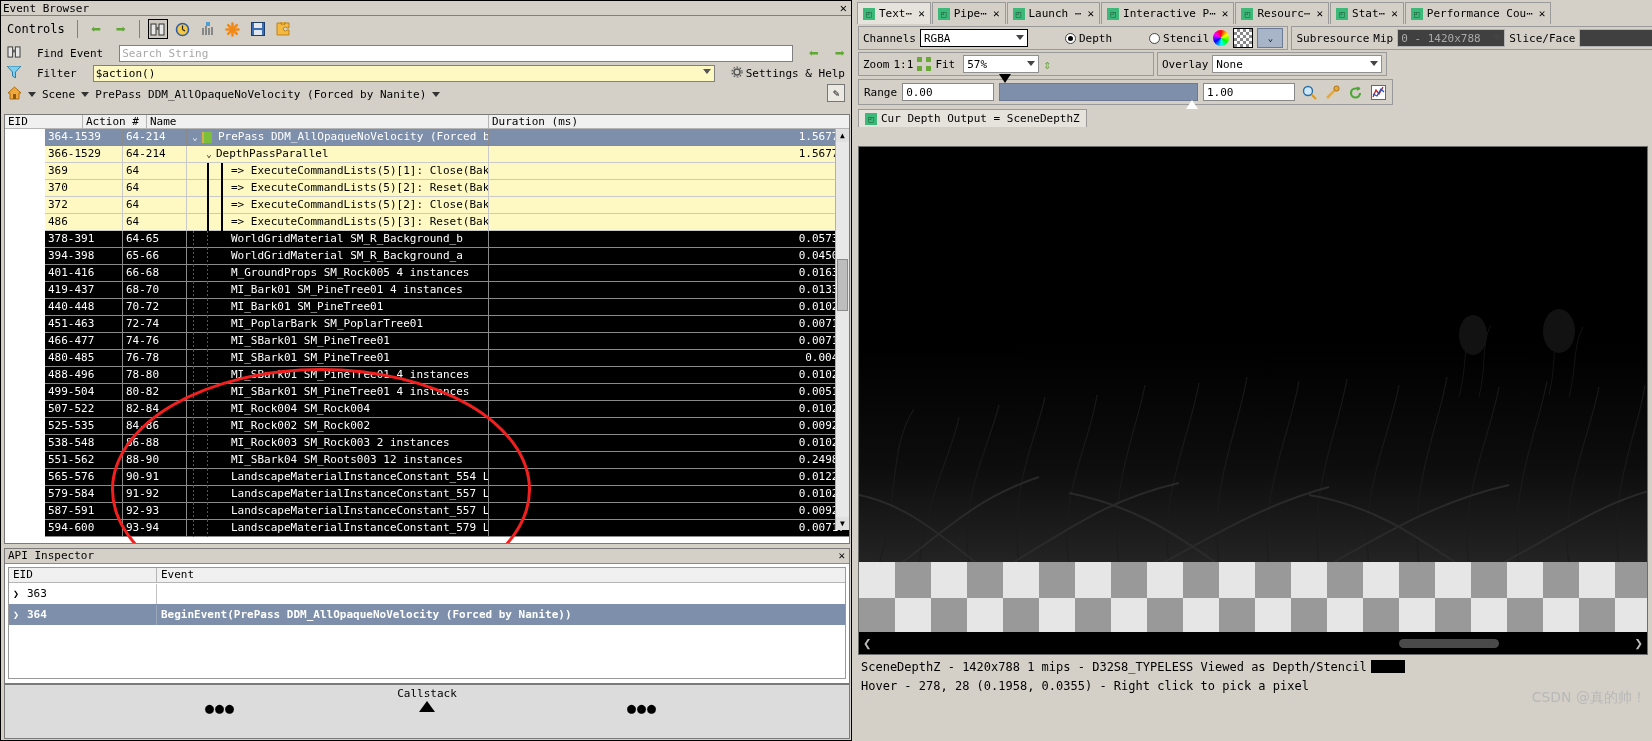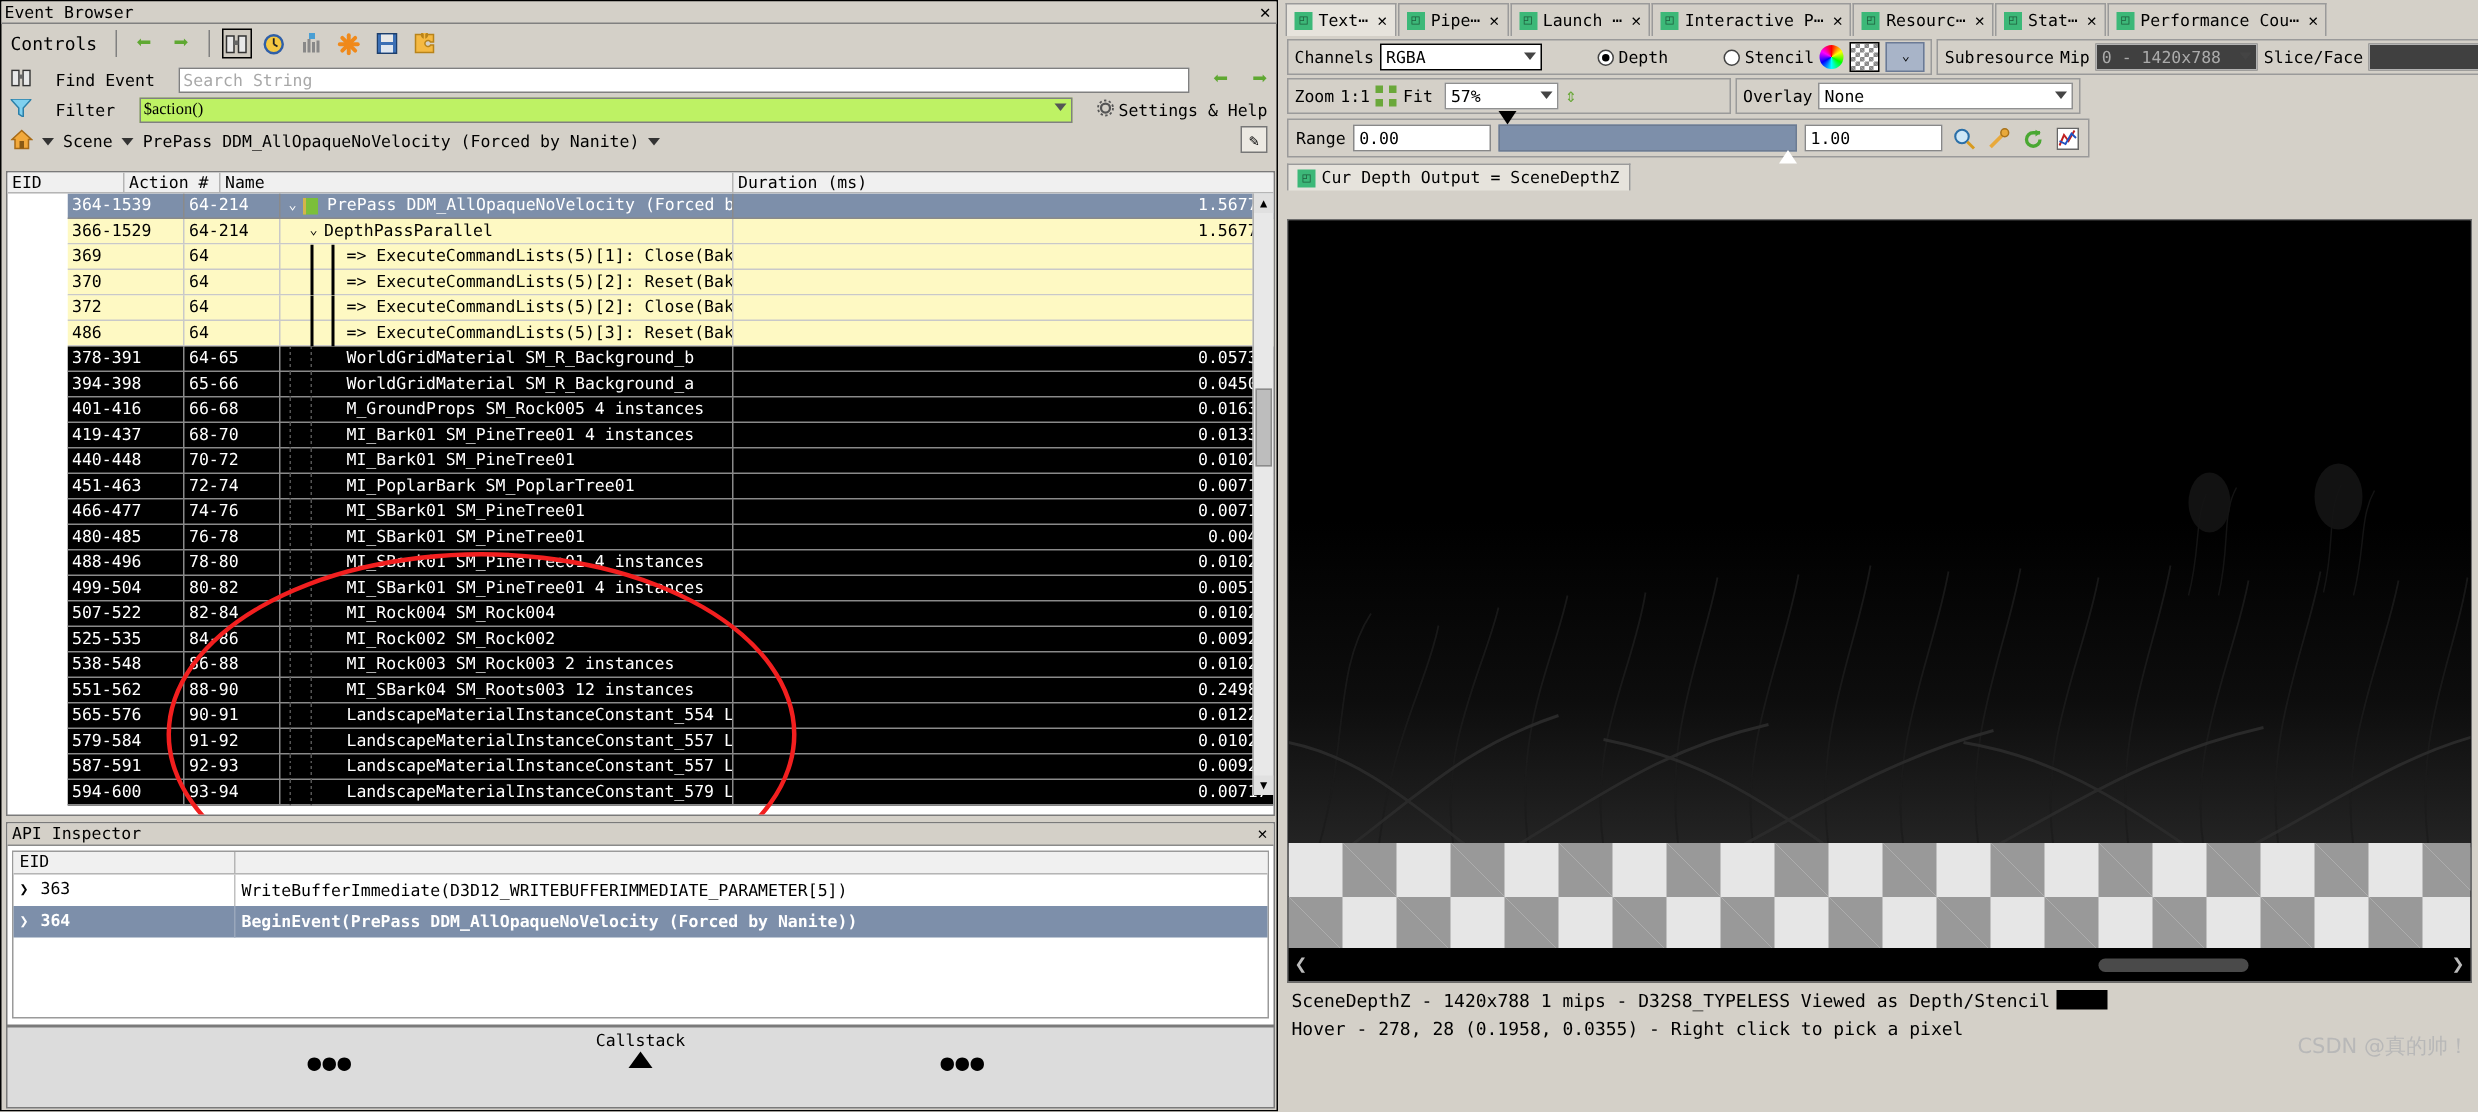--- a/index.html
+++ b/index.html
@@ -56,23 +56,23 @@
   .txt-input {
     flex: 1; height: 17px;
     border: 1px solid #808080; background: #fff;
     font-family: "DejaVu Sans Mono", monospace;
     font-size: 11px; padding: 0 2px;
     outline: none;
   }
   .txt-input::placeholder { color: #a8a8a8; }
   .combo-input {
     flex: 1; height: 17px;
-    border: 1px solid #808080; background: #bef264;
+    border: 1px solid #808080; background: #fef9c3;
     display: flex; align-items: center;
-    font-size: 11px; padding: 0 2px; position: relative; font-family: Liberation Serif, serif;
+    font-size: 11px; padding: 0 2px; position: relative;
   }
   .combo-arrow {
     position: absolute; right: 3px; top: 3px;
     width: 0; height: 0;
     border-left: 4px solid transparent;
     border-right: 4px solid transparent;
     border-top: 5px solid #555;
   }
   .settings-link { display: flex; align-items: center; gap: 3px; font-size: 11px; white-space: nowrap; }
 
@@ -809,25 +809,25 @@
     </div>
 
     <div class="api-panel">
       <div class="api-title">
         <span>API Inspector</span>
         <span class="close-x">✕</span>
       </div>
       <div class="api-table">
         <div class="api-head">
           <div class="acol-eid">EID</div>
+          <div class="acol-ev">Event</div>
         </div>
         <div id="api-rows">
             <div class="arow">
               <div class="acol-eid"><span class="exp-chev">❯</span>363</div>
-              <div class="acol-ev">WriteBufferImmediate(D3D12_WRITEBUFFERIMMEDIATE_PARAMETER[5])</div>
             </div>
             <div class="arow sel">
               <div class="acol-eid"><span class="exp-chev">❯</span>364</div>
               <div class="acol-ev">BeginEvent(PrePass DDM_AllOpaqueNoVelocity (Forced by Nanite))</div>
             </div>
           </div>
       </div>
     </div>
 
     <div class="callstack-bar">

